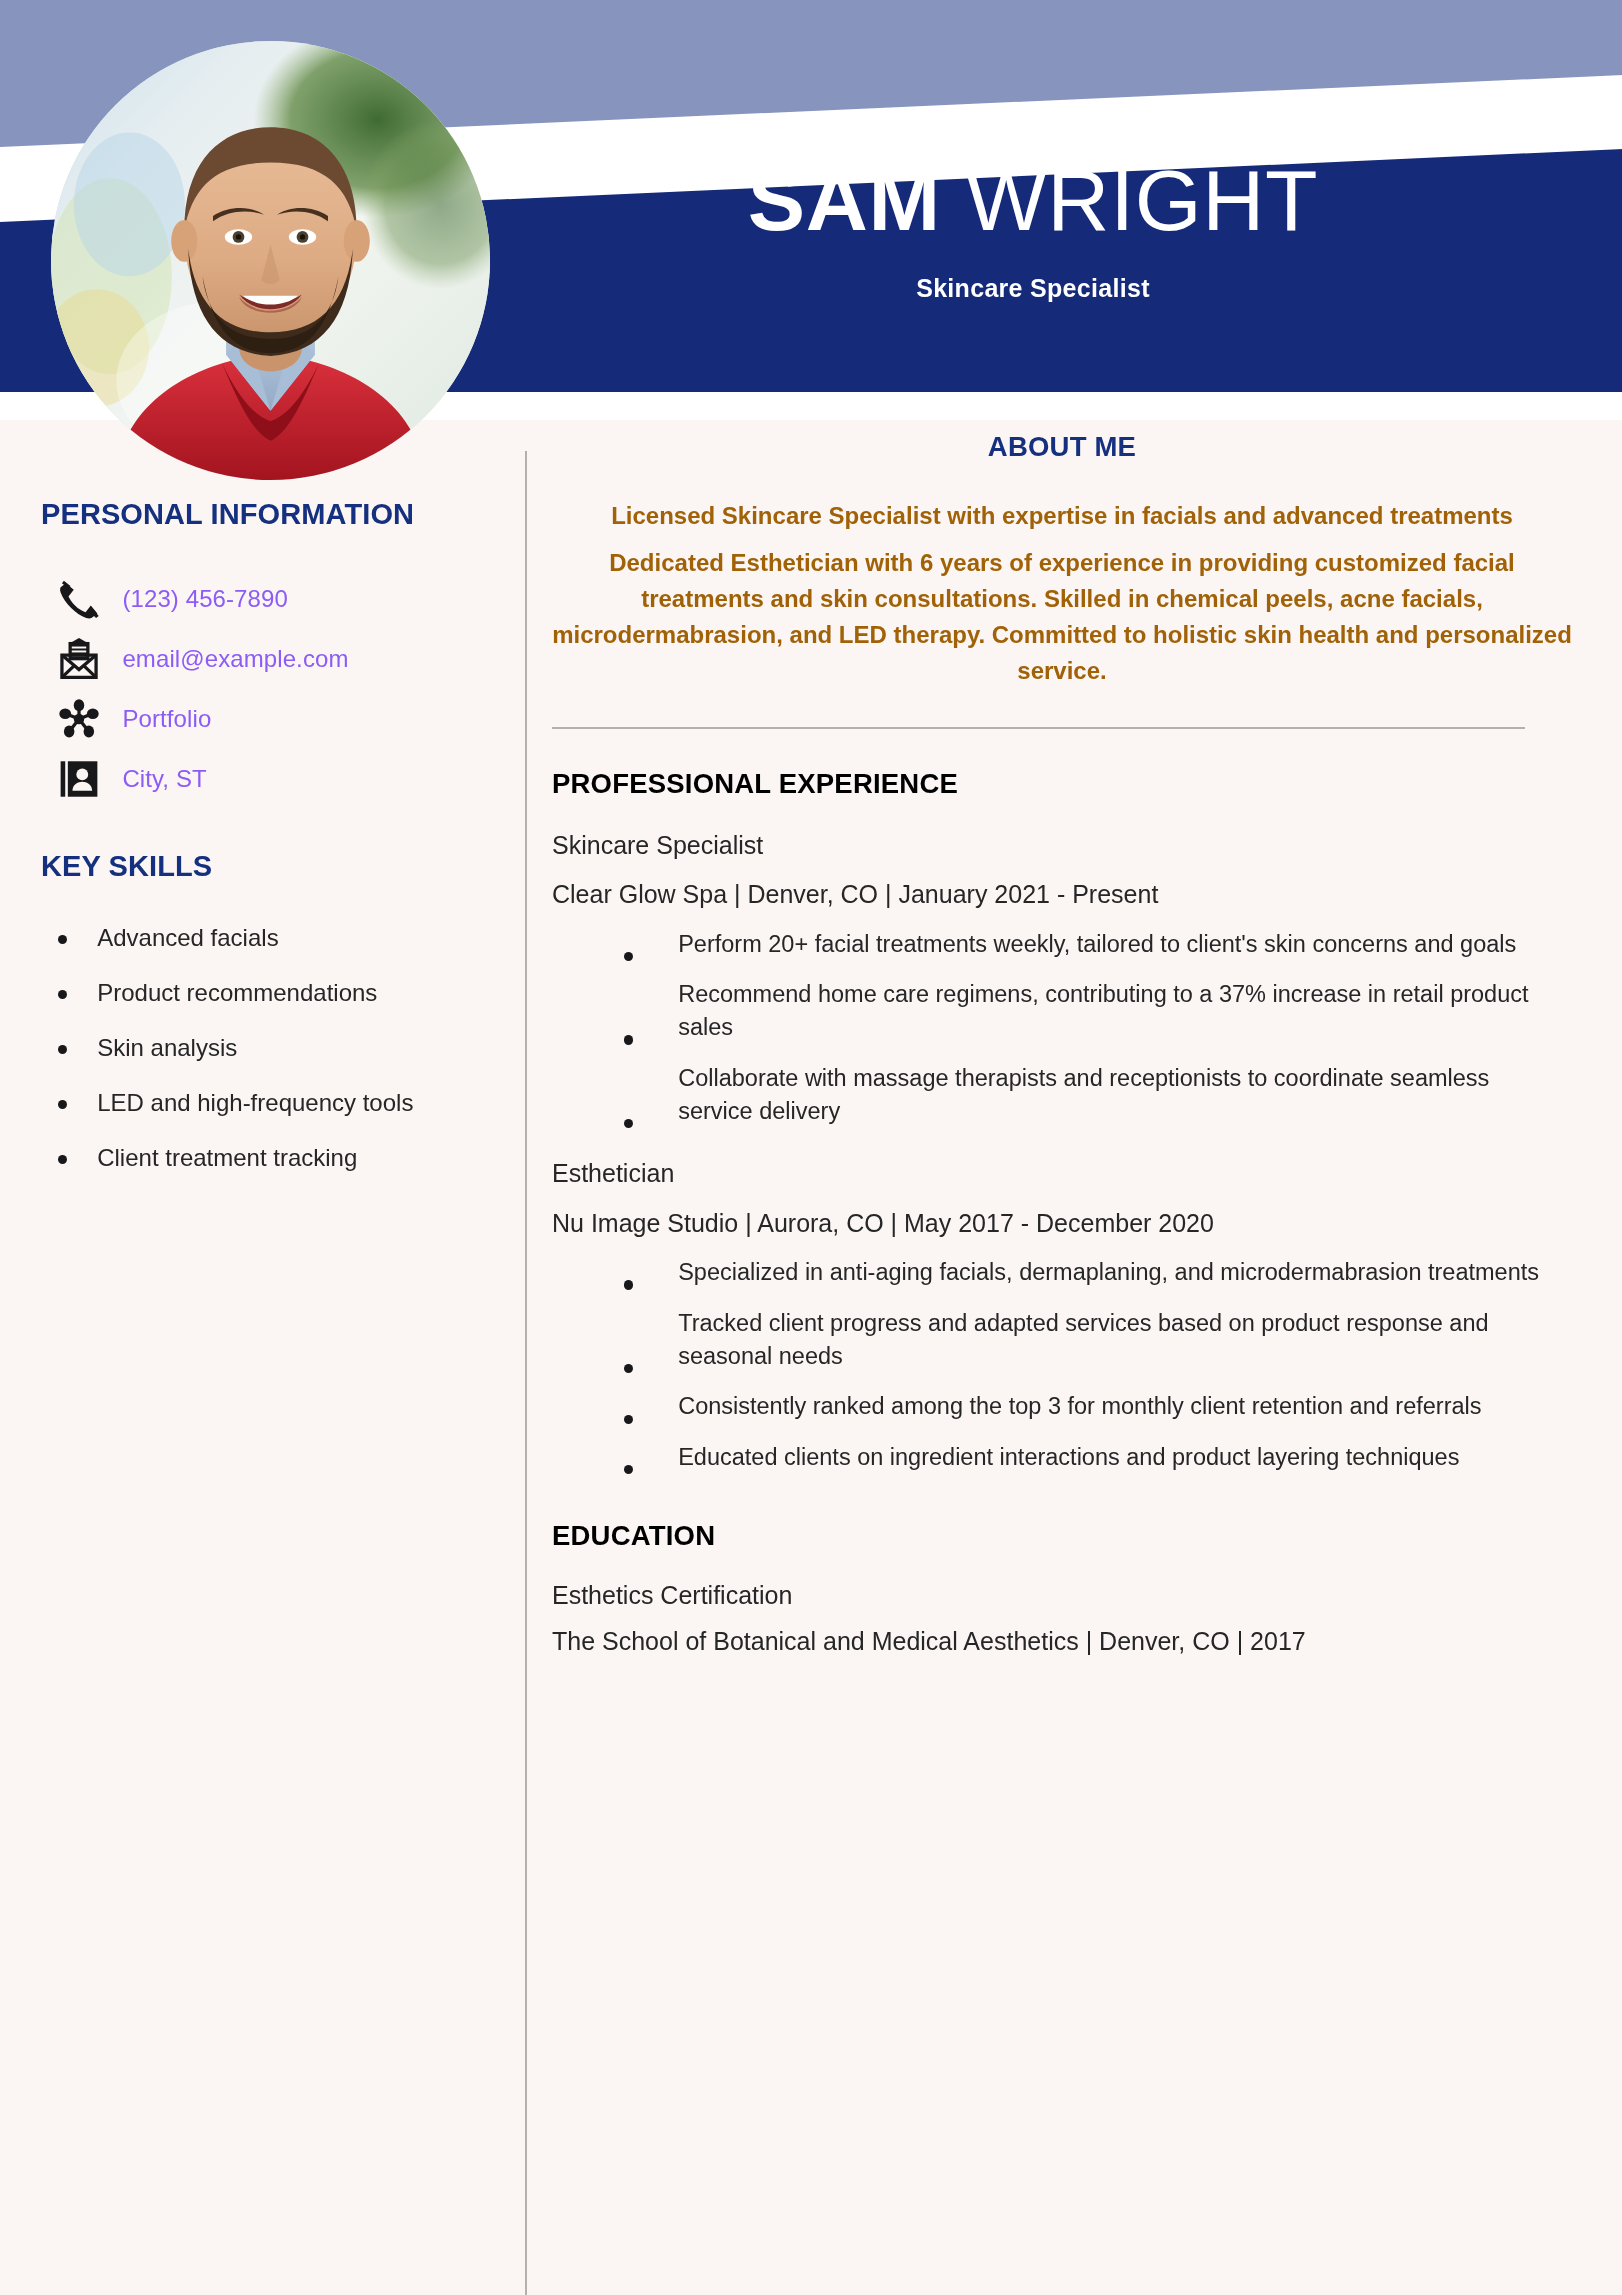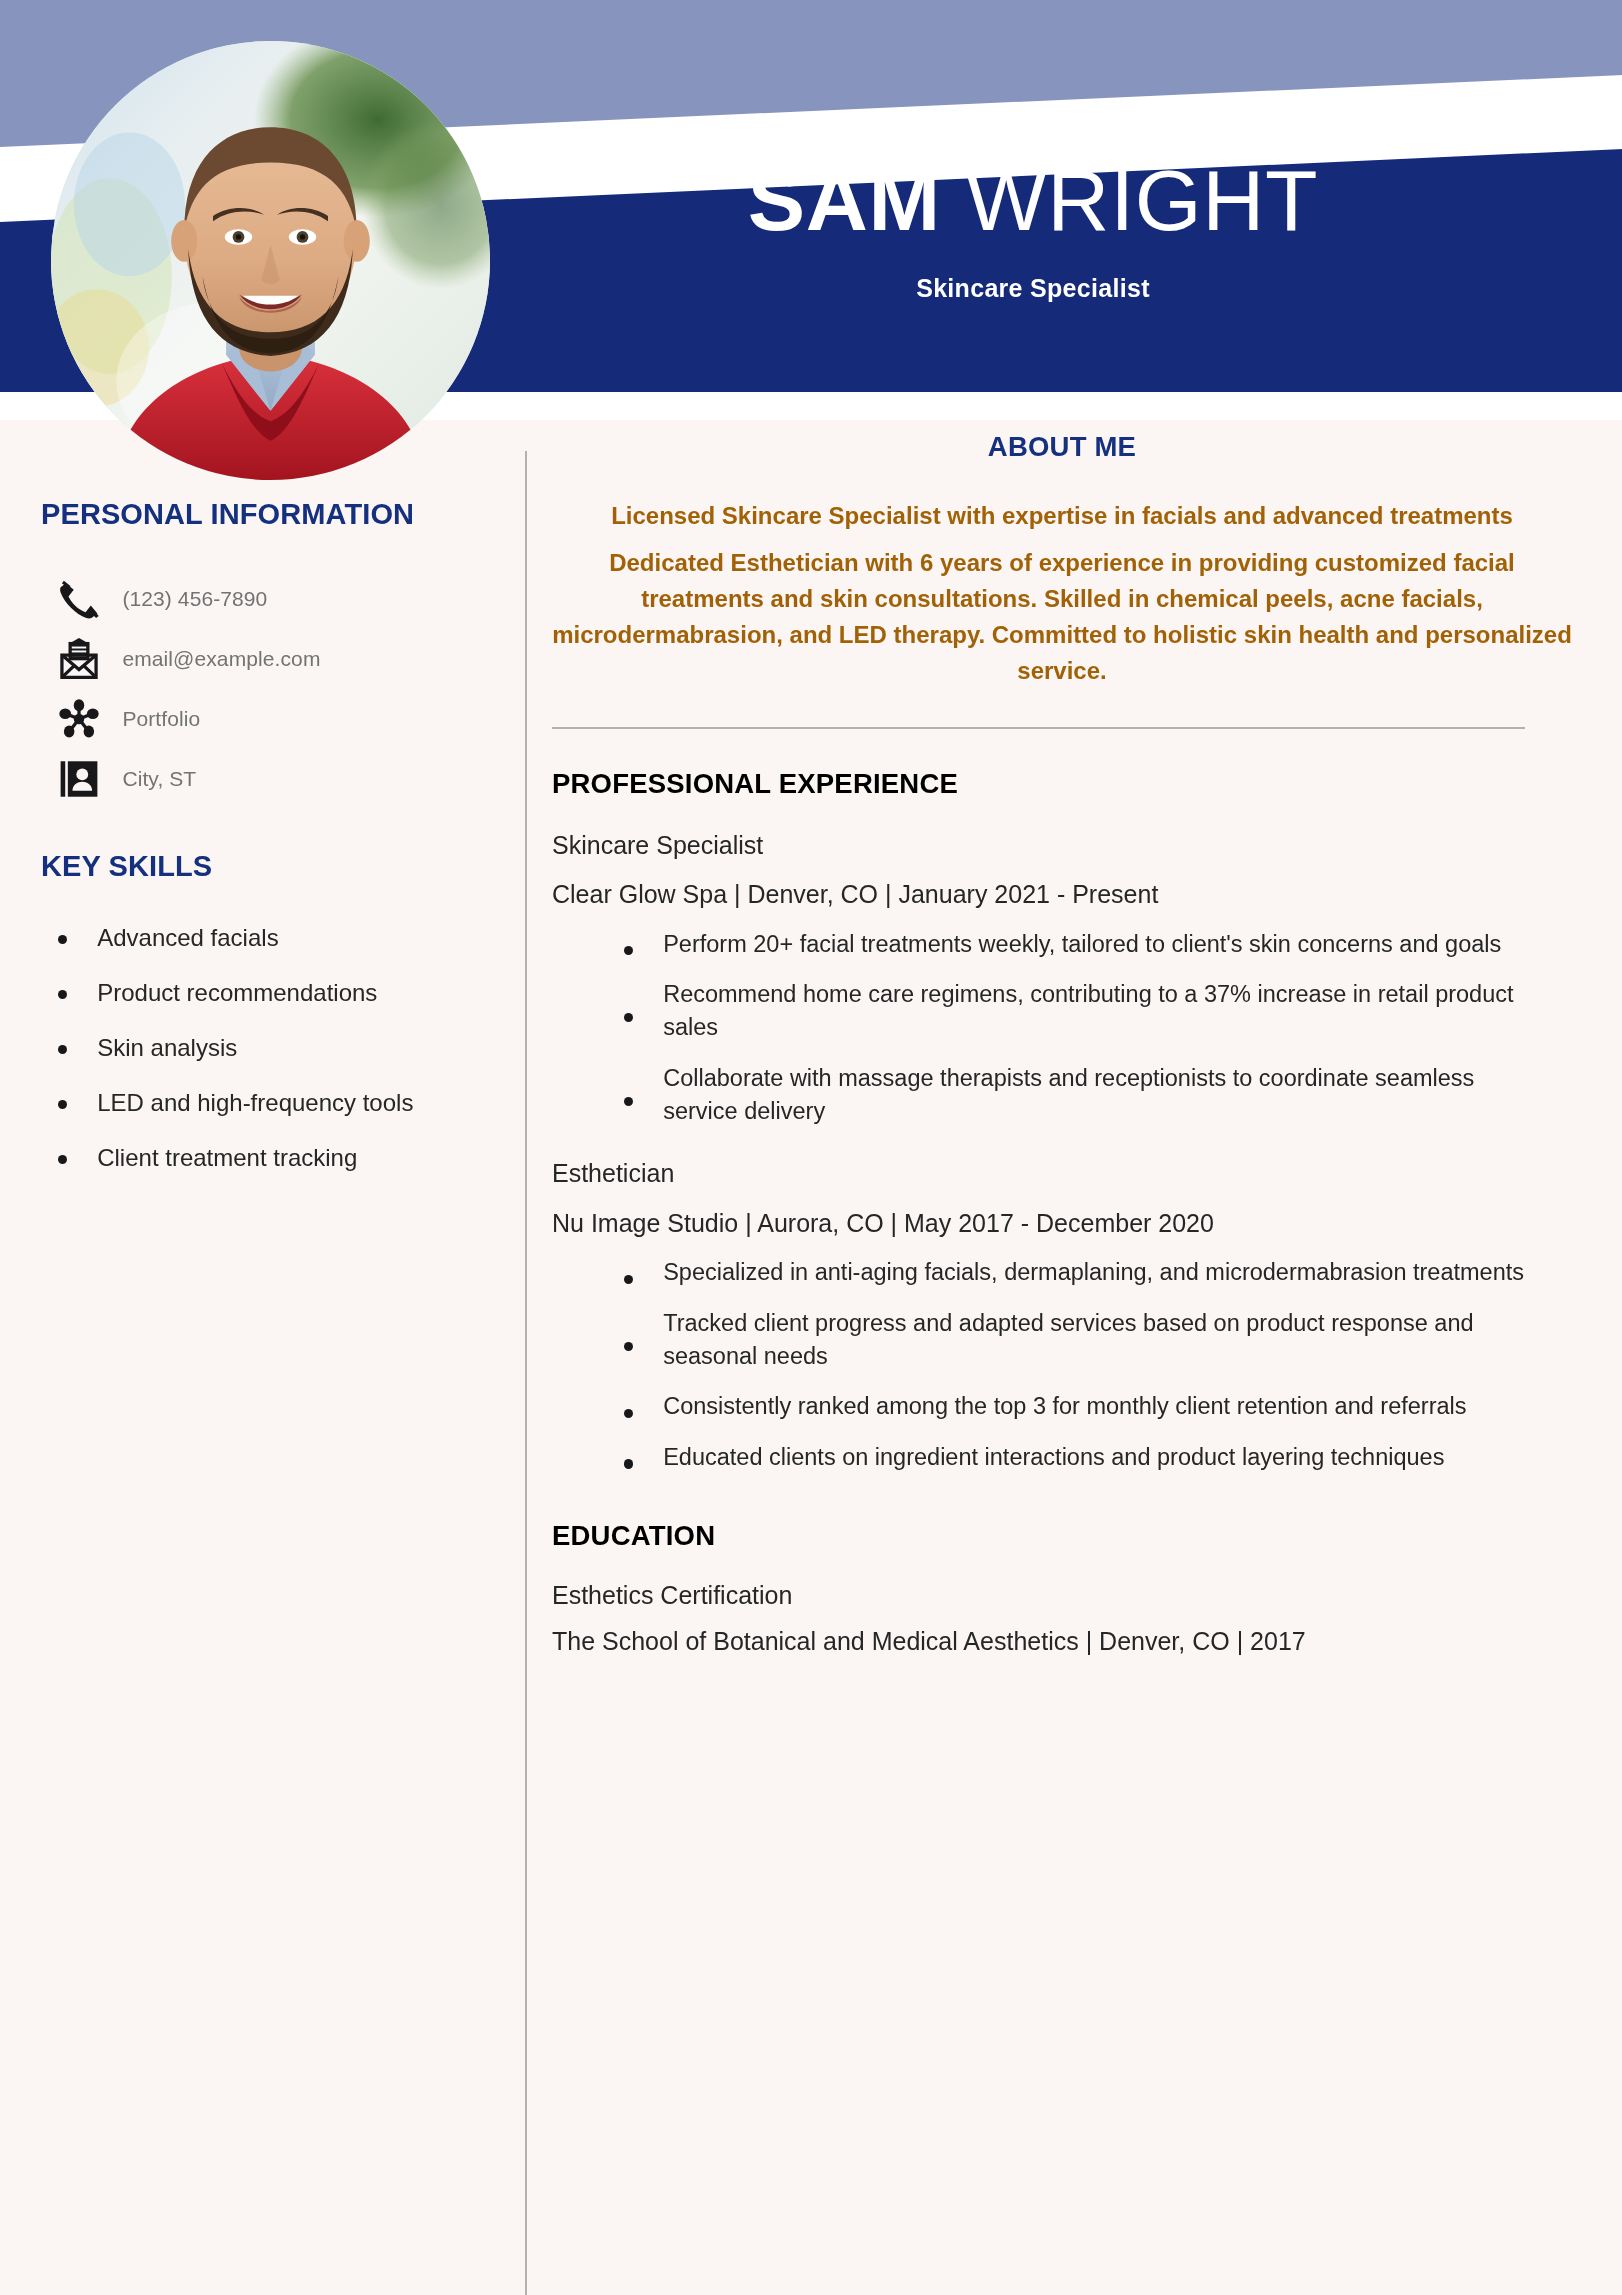--- a/index.html
+++ b/index.html
@@ -92,21 +92,21 @@
   .contact-row {
     display:flex; align-items:center;
     margin-left:58px; height:60px;
   }
   .contact-icon {
     width:50px; flex:0 0 50px; display:flex;
     align-items:center; justify-content:flex-start;
   }
   .contact-icon svg { display:block; }
   .contact-text {
-    font-size:21px; color:#737373; margin-left:14.4px;
+    font-size:24px; color:#8b5cf6; margin-left:14.4px;
     letter-spacing:0.1px;
   }
 
   
   .skills-head { margin-top:41px; }
   .skills-list { margin-top:40px; list-style:none; }
   .skill-item {
     display:flex; align-items:flex-start;
     margin-left:58px; margin-bottom:25px;
   }
@@ -126,21 +126,21 @@
     margin-top:38px; margin-bottom:0;
     height:2px; background:#b4b0b0; width:973px;
   }
 
   .exp-head { margin-top:39px; }
   .job { margin-top:29px; }
   .job-role  { font-size:25px; color:#262626; line-height:1.3; }
   .job-meta  { font-size:25px; color:#262626; line-height:1.3; margin-top:17px; }
   .bullets { list-style:none; margin-top:17px; }
   .bullet {
-    display:flex; align-items:center; margin-left:72px; margin-bottom:17px;
+    display:flex; align-items:flex-end; margin-left:72px; margin-bottom:17px;gap:15px;
   }
   .bullet-dot {
     flex:0 0 9.2px; width:9.2px; height:9.2px; border-radius:50%;
     background:#18181b; margin-top:13px; margin-right:30px;
   }
   .bullet-text {
     font-size:23.5px; color:#262626; line-height:1.42; max-width:889px;
   }
 
   .edu-head { margin-top:46px; }

